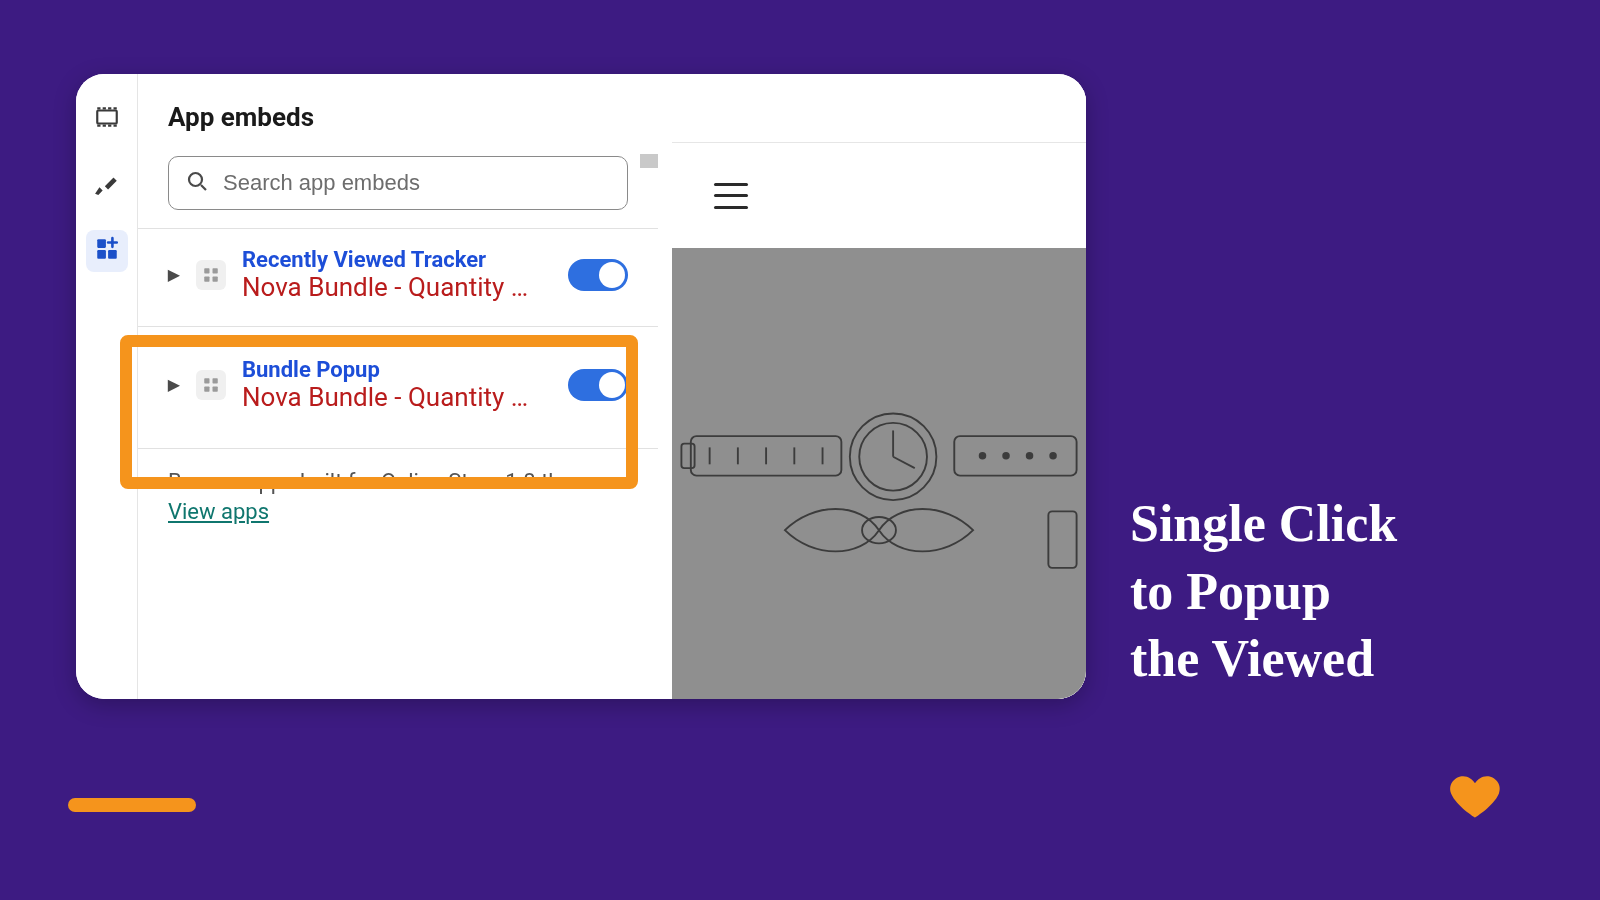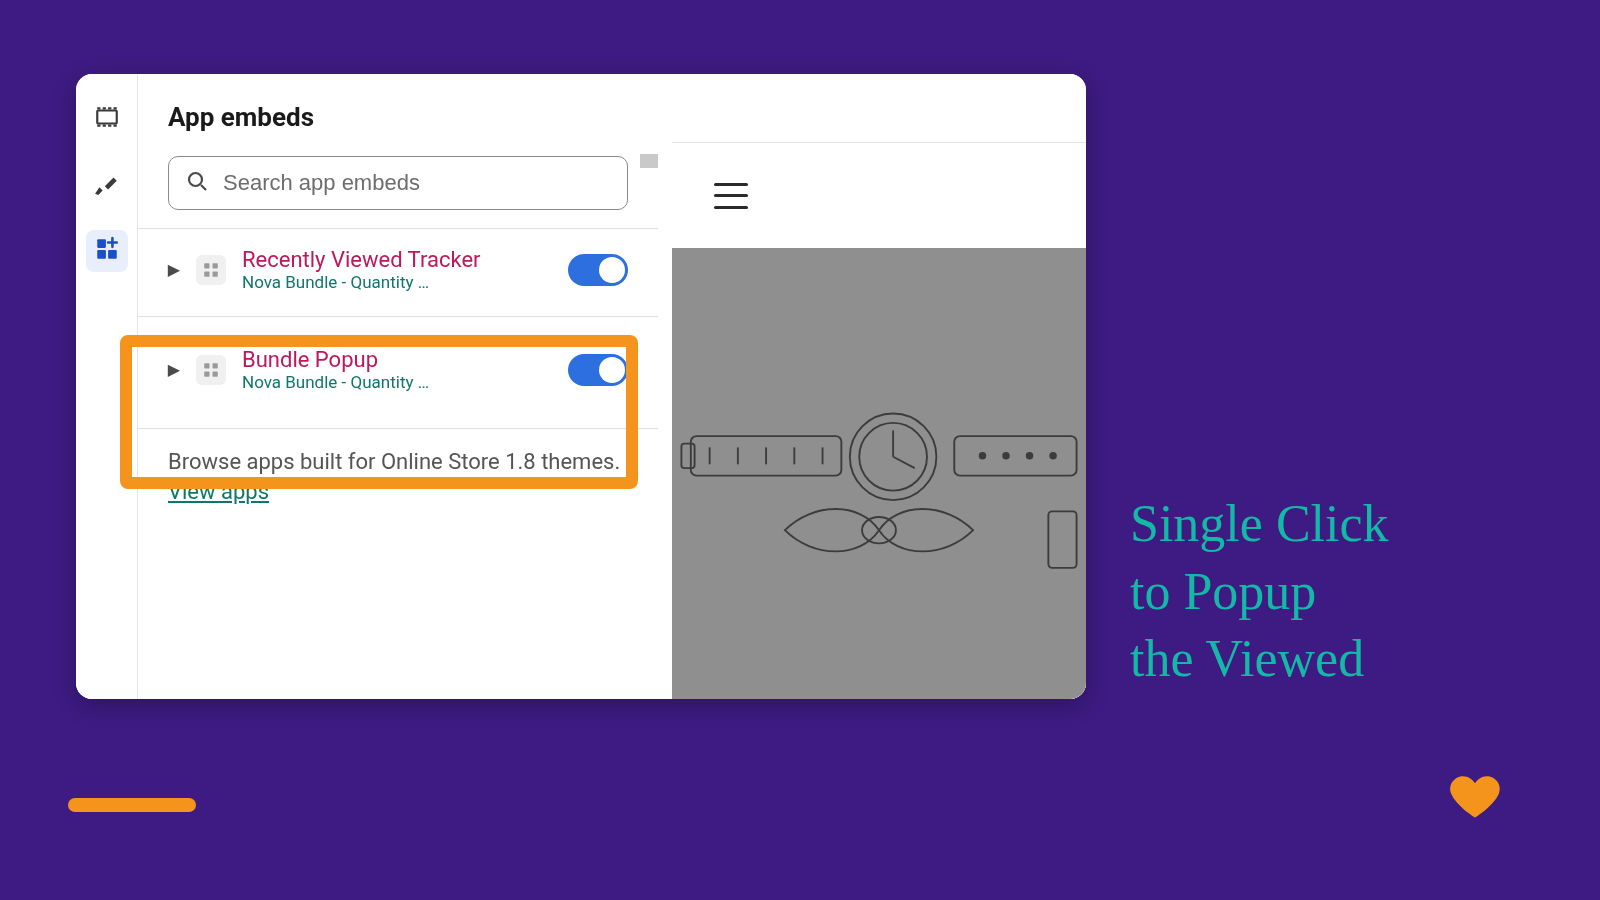--- a/index.html
+++ b/index.html
@@ -12,21 +12,21 @@
     overflow: hidden;
   }
 
   .card {
     position: absolute;
     left: 76px;
     top: 74px;
     width: 1010px;
     height: 625px;
     background: #ffffff;
-    border-radius: 16px;
+    border-radius: 28px;
     overflow: hidden;
     box-shadow: 0 6px 22px rgba(0,0,0,0.25);
   }
 
   
   .rail {
     position: absolute;
     left: 0;
     top: 0;
     width: 62px;
@@ -126,29 +126,29 @@
     height: 30px;
     border-radius: 6px;
     background: #f0f0f0;
     display: flex;
     align-items: center;
     justify-content: center;
   }
   .embed-row .txt { flex: 1; min-width: 0; }
   .embed-row .name {
     font-size: 22px;
-    font-weight: 400;
-    color: #be185d;
+    font-weight: 700;
+    color: #1d4ed8;
     white-space: nowrap;
     overflow: hidden;
     text-overflow: ellipsis;
   }
   .embed-row .sub {
-    font-size: 17px;
-    color: #0f766e;
+    font-size: 26px;
+    color: #b91c1c;
     white-space: nowrap;
     overflow: hidden;
     text-overflow: ellipsis;
   }
 
   .toggle {
     width: 60px;
     height: 32px;
     background: #2e6fe0;
     border-radius: 16px;
@@ -242,25 +242,25 @@
     align-items:center;
     justify-content:center;
   }
   .prev-hero svg { width: 100%; height: auto; }
 
   
   .promo {
     position: absolute;
     left: 1130px;
     top: 490px;
-    color: #14b8a6;
+    color: #ffffff;
     font-family: Georgia, "Times New Roman", serif;
     font-size: 52px;
     line-height: 1.3;
-    font-weight: 400;
+    font-weight: 700;
   }
 
   .accent-bar {
     position: absolute;
     left: 68px;
     top: 798px;
     width: 128px;
     height: 14px;
     background: #f5941c;
     border-radius: 8px;

